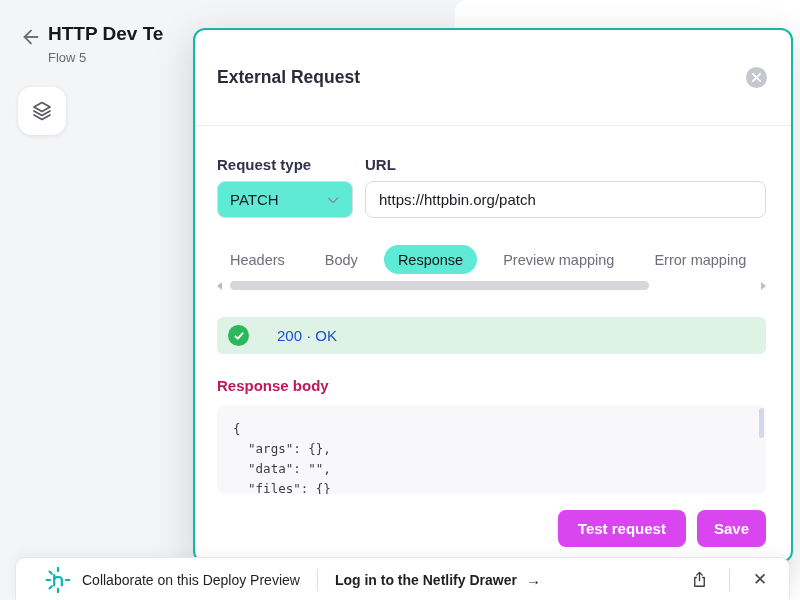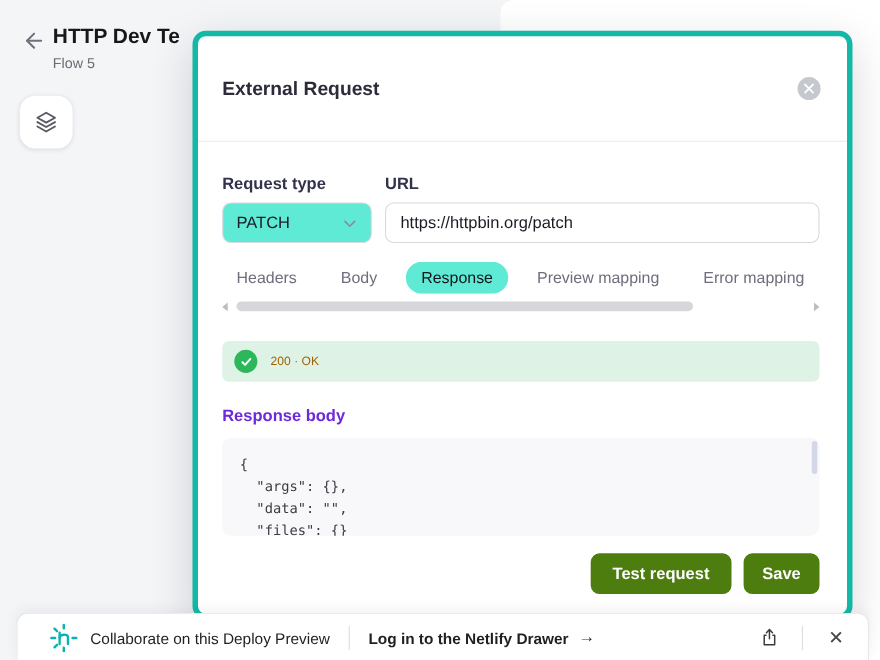--- a/index.html
+++ b/index.html
@@ -21,22 +21,22 @@
     color:#17171c; white-space:nowrap; width:130px; overflow:hidden;
   }
   .flow-subtitle { position:absolute; left:48px; top:50px; font-size:13px; color:#6b6b75; }
   .layers-btn {
     position:absolute; left:18px; top:87px; width:48px; height:48px; background:#fff;
     border-radius:14px; box-shadow:0 1px 4px rgba(20,20,40,.10);
     display:flex; align-items:center; justify-content:center;
   }
   
   .modal {
-    position:absolute; left:175px; top:28px; width:600px; height:535px;
-    background:#fff; border:5px solid #14b8a6; border-radius:12px;
+    position:absolute; left:193px; top:28px; width:600px; height:535px;
+    background:#fff; border:2px solid #14b8a6; border-radius:12px;
     box-shadow:0 12px 40px rgba(20,20,45,.16); overflow:hidden;
     display:flex; flex-direction:column;
   }
   .modal-header {
     height:96px; flex:0 0 96px; border-bottom:1px solid #ececf1;
     display:flex; align-items:center; padding:0 24px 0 22px;
   }
   .modal-title { font-size:17.5px; font-weight:700; color:#2b2b3a; }
   .modal-close {
     margin-left:auto; width:21px; height:21px; border-radius:50%;
@@ -52,21 +52,21 @@
     display:flex; align-items:center; padding:0 12px; font-size:15px; color:#1b1b24;
     background:#5eead4; cursor:pointer;
   }
   .select .chev { margin-left:auto; }
   .url-input {
     flex:1; height:37px; border:1px solid #d9d9e0; border-radius:8px;
     font-size:15px; color:#1b1b24; padding:4px 13px;
     font-family:"Liberation Sans", sans-serif; background:#fff; outline:none;
   }
   .tabs-row {
-    margin-top:17px; height:29px; display:flex; align-items:center; gap:40px;
+    margin-top:27px; height:29px; display:flex; align-items:center; gap:40px;
     padding-left:13px; overflow:hidden; white-space:nowrap; flex:0 0 29px;
   }
   .tab { font-size:14.5px; color:#6e6e7c; cursor:pointer; flex:0 0 auto; }
   .tab.active {
     background:#5eead4; color:#141419; border-radius:15px; height:29px;
     display:flex; align-items:center; padding:0 14px; margin:0 -14px;
   }
   .tab-scrollbar { margin-top:7px; height:9px; display:flex; align-items:center; }
   .caret { width:0; height:0; border-top:4px solid transparent; border-bottom:4px solid transparent; }
   .caret-left  { border-right:5px solid #bcbcc2; }
@@ -74,34 +74,34 @@
   .tab-track { flex:1; height:9px; margin:0 4px; position:relative; }
   .tab-thumb { position:absolute; left:4px; top:0; height:9px; width:79%; background:#d7d7db; border-radius:5px; }
   .status-banner {
     margin-top:27px; height:37px; background:#def3e6; border-radius:6px;
     display:flex; align-items:center; padding:0 11px; flex:0 0 37px;
   }
   .check-circle {
     width:21px; height:21px; border-radius:50%; background:#2cb85a;
     display:flex; align-items:center; justify-content:center;
   }
-  .status-text { margin-left:12px; font-size:11px; color:#a16207; }
-  .section-label { margin-top:23px; font-size:15px; font-weight:700; color:#6d28d9; }
+  .status-text { margin-left:28px; font-size:15px; color:#1d4ed8; }
+  .section-label { margin-top:23px; font-size:15px; font-weight:700; color:#be185d; }
   .code-block {
     margin-top:11px; height:89px; background:#f8f8fa; border-radius:8px;
     position:relative; overflow:hidden; flex:0 0 89px;
   }
   .code-block pre {
     font-family:"DejaVu Sans Mono", monospace; font-size:12.5px; line-height:20px;
     color:#3c3c44; padding:14px 16px;
   }
   .code-vscroll { position:absolute; right:2px; top:3px; width:5px; height:30px; background:#d3d8e8; border-radius:3px; }
   .modal-footer { display:flex; justify-content:flex-end; gap:11px; margin-top:16px; }
   .btn {
-    height:37px; border:none; border-radius:8px; background:#4d7c0f; color:#fff;
+    height:37px; border:none; border-radius:8px; background:#d946ef; color:#fff;
     font-family:"Liberation Sans", sans-serif; font-size:15px; font-weight:700; cursor:pointer;
   }
   .btn-test { padding:0 20px; }
   .btn-save { padding:0 17px; }
   
   .bottom-bar {
     position:absolute; left:15px; top:557px; width:775px; height:44px;
     background:#fff; border:1px solid #e7e7eb; border-bottom:none;
     border-radius:10px 10px 0 0; box-shadow:0 -3px 12px rgba(20,20,40,.05);
     display:flex; align-items:center; padding:0 16px; z-index:30;

